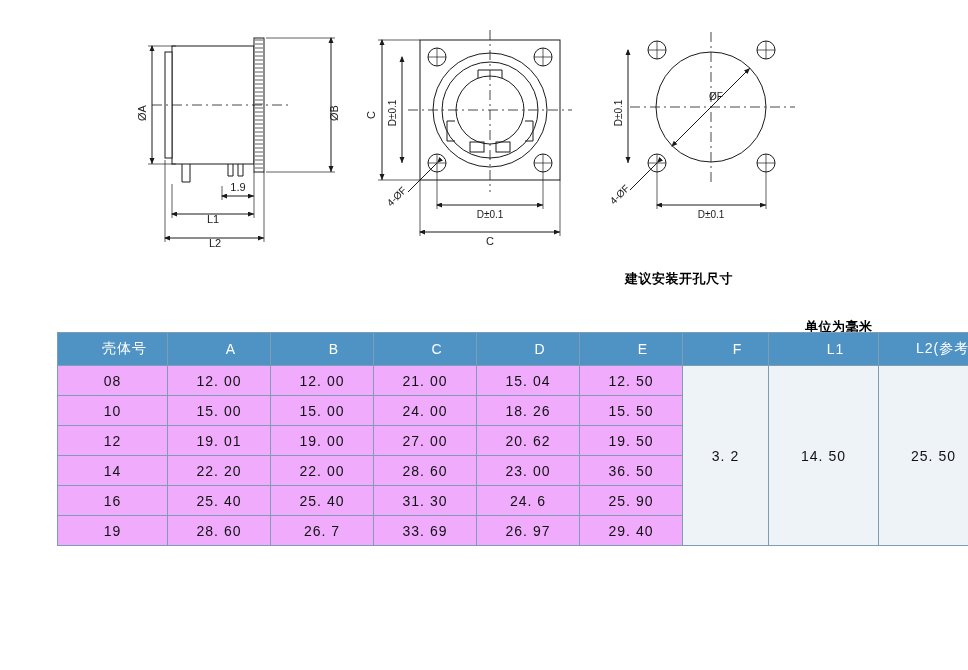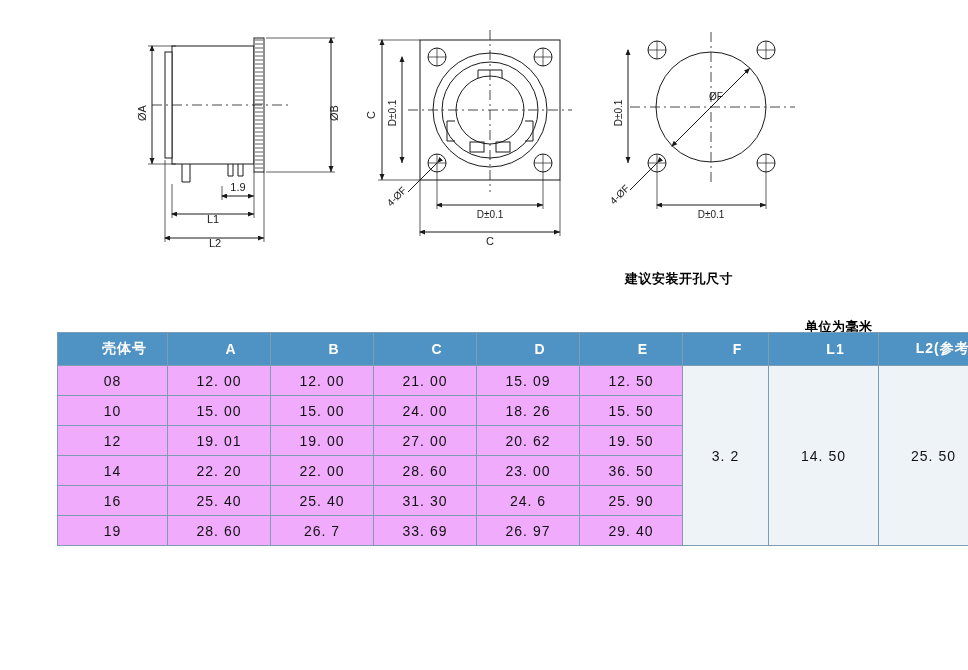--- a/index.html
+++ b/index.html
@@ -67,21 +67,21 @@
   table.spec td {
     border: 1px solid #7f9cb5;
     text-align: center;
     font-size: 14px;
     height: 29px;
     padding: 0;
   }
   table.spec thead th {
     background: #4f93c4;
     color: #ffffff;
-    font-weight: bold;
+    font-weight: normal;
     height: 32px;
     letter-spacing: 1px;
     padding-left: 24px;
   }
   table.spec tbody td {
     background: #f0abfc;
     color: #111;
     letter-spacing: 1px;
   }
   table.spec tbody td.merged {
@@ -309,21 +309,21 @@
           <th>L1</th>
           <th>L2(参考)</th>
         </tr>
       </thead>
       <tbody>
         <tr>
           <td>08</td>
           <td>12. 00</td>
           <td>12. 00</td>
           <td>21. 00</td>
-          <td>15. 09</td>
+          <td>15. 04</td>
           <td>12. 50</td>
           <td class="merged" rowspan="6">3. 2</td>
           <td class="merged" rowspan="6">14. 50</td>
           <td class="merged" rowspan="6">25. 50</td>
         </tr>
         <tr>
           <td>10</td>
           <td>15. 00</td>
           <td>15. 00</td>
           <td>24. 00</td>

